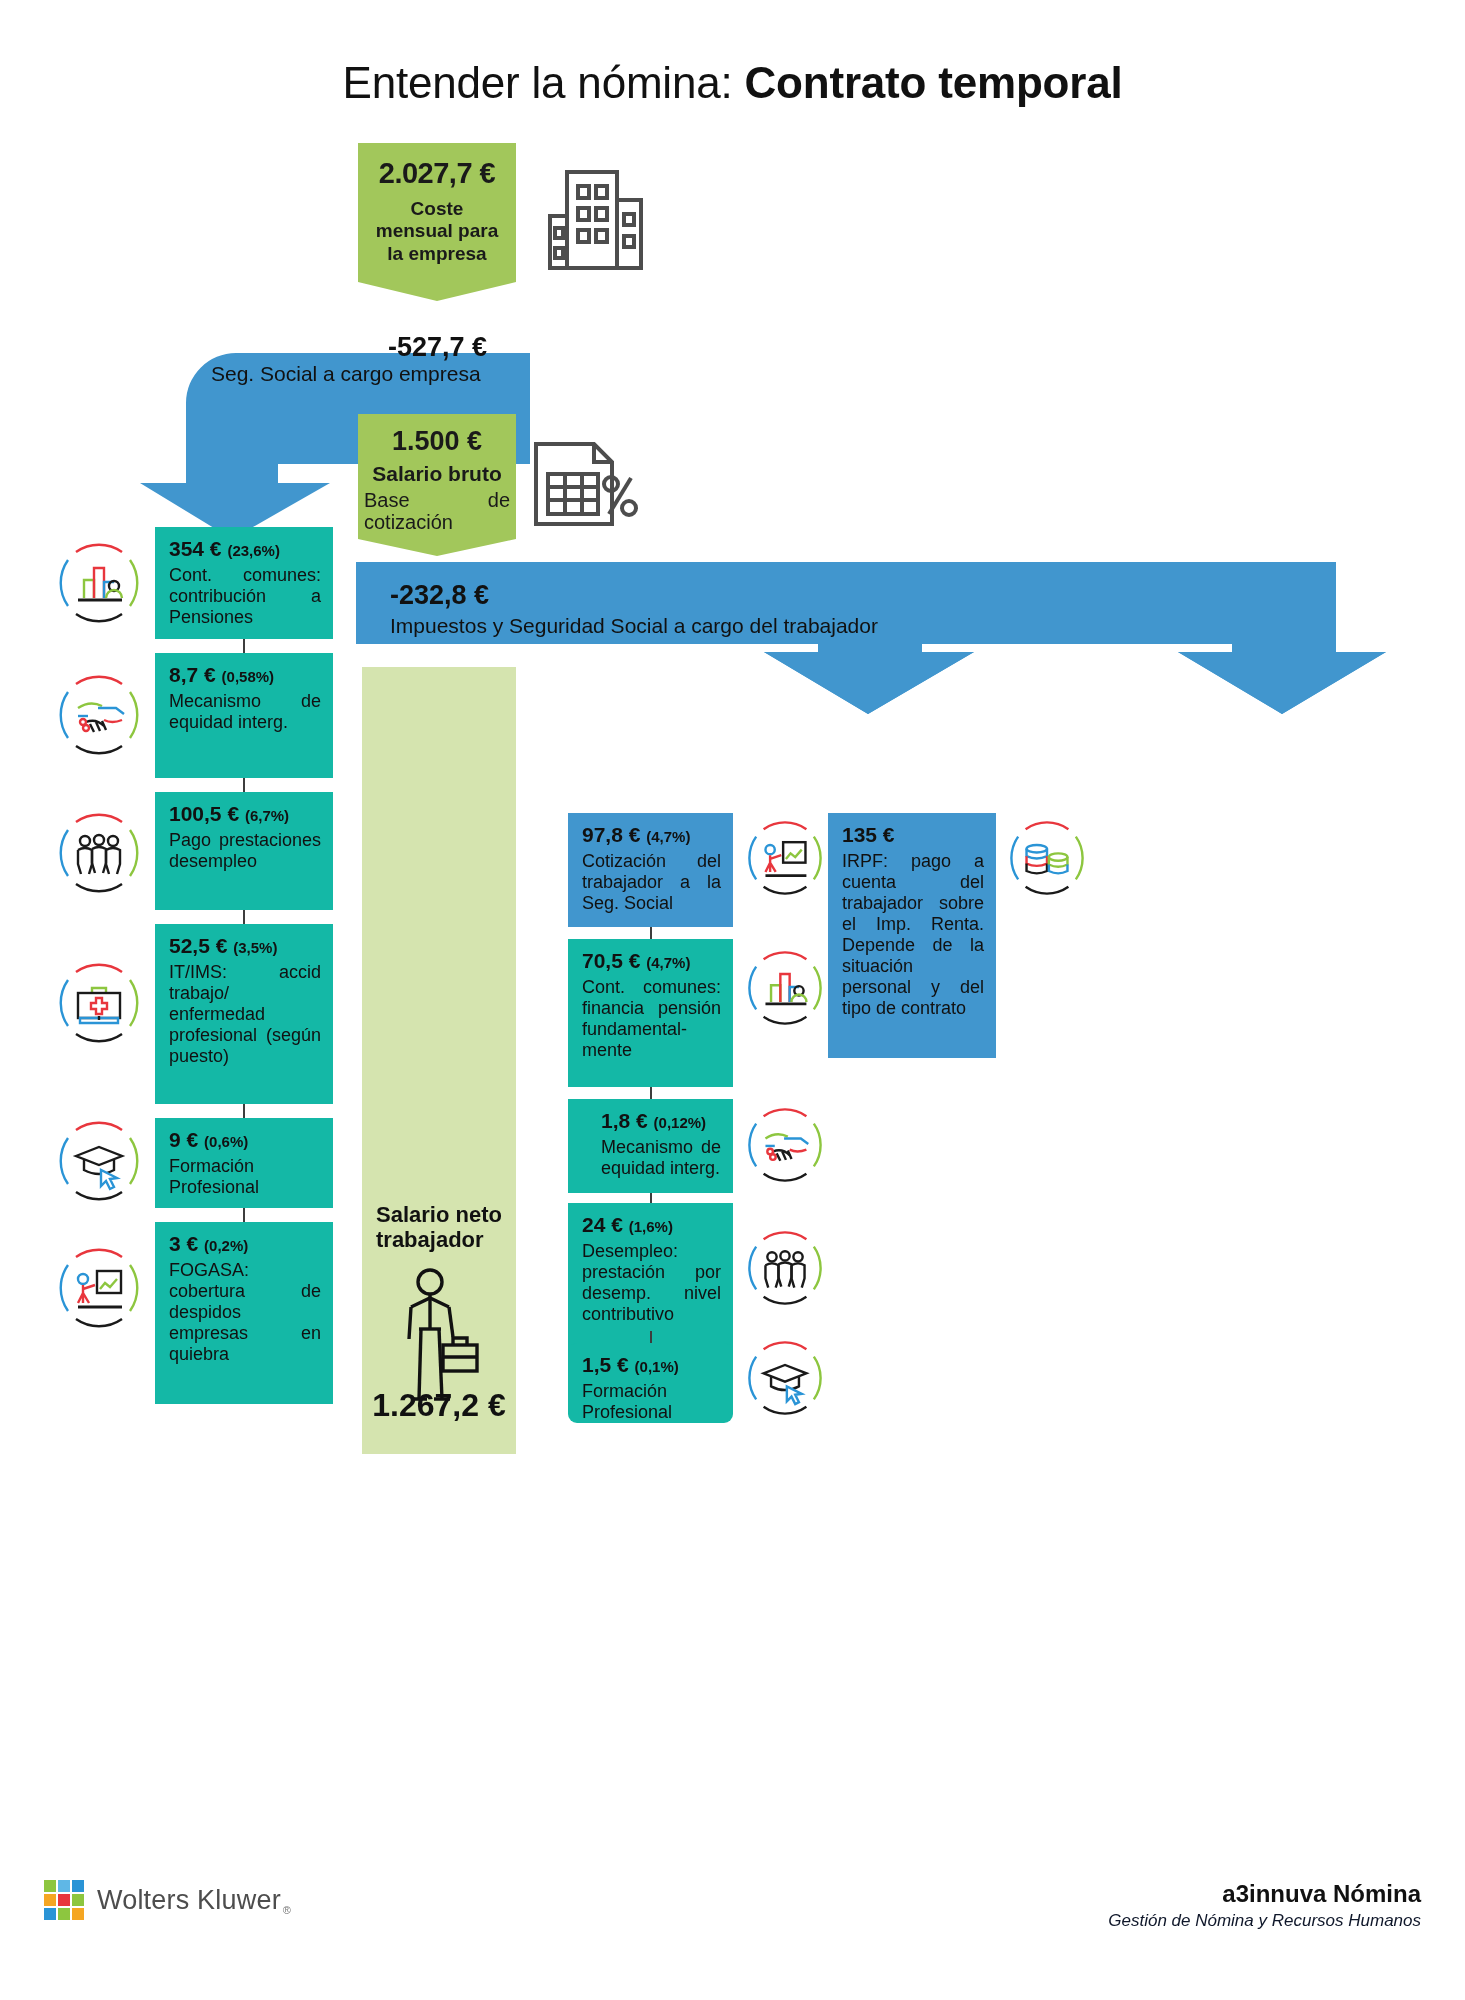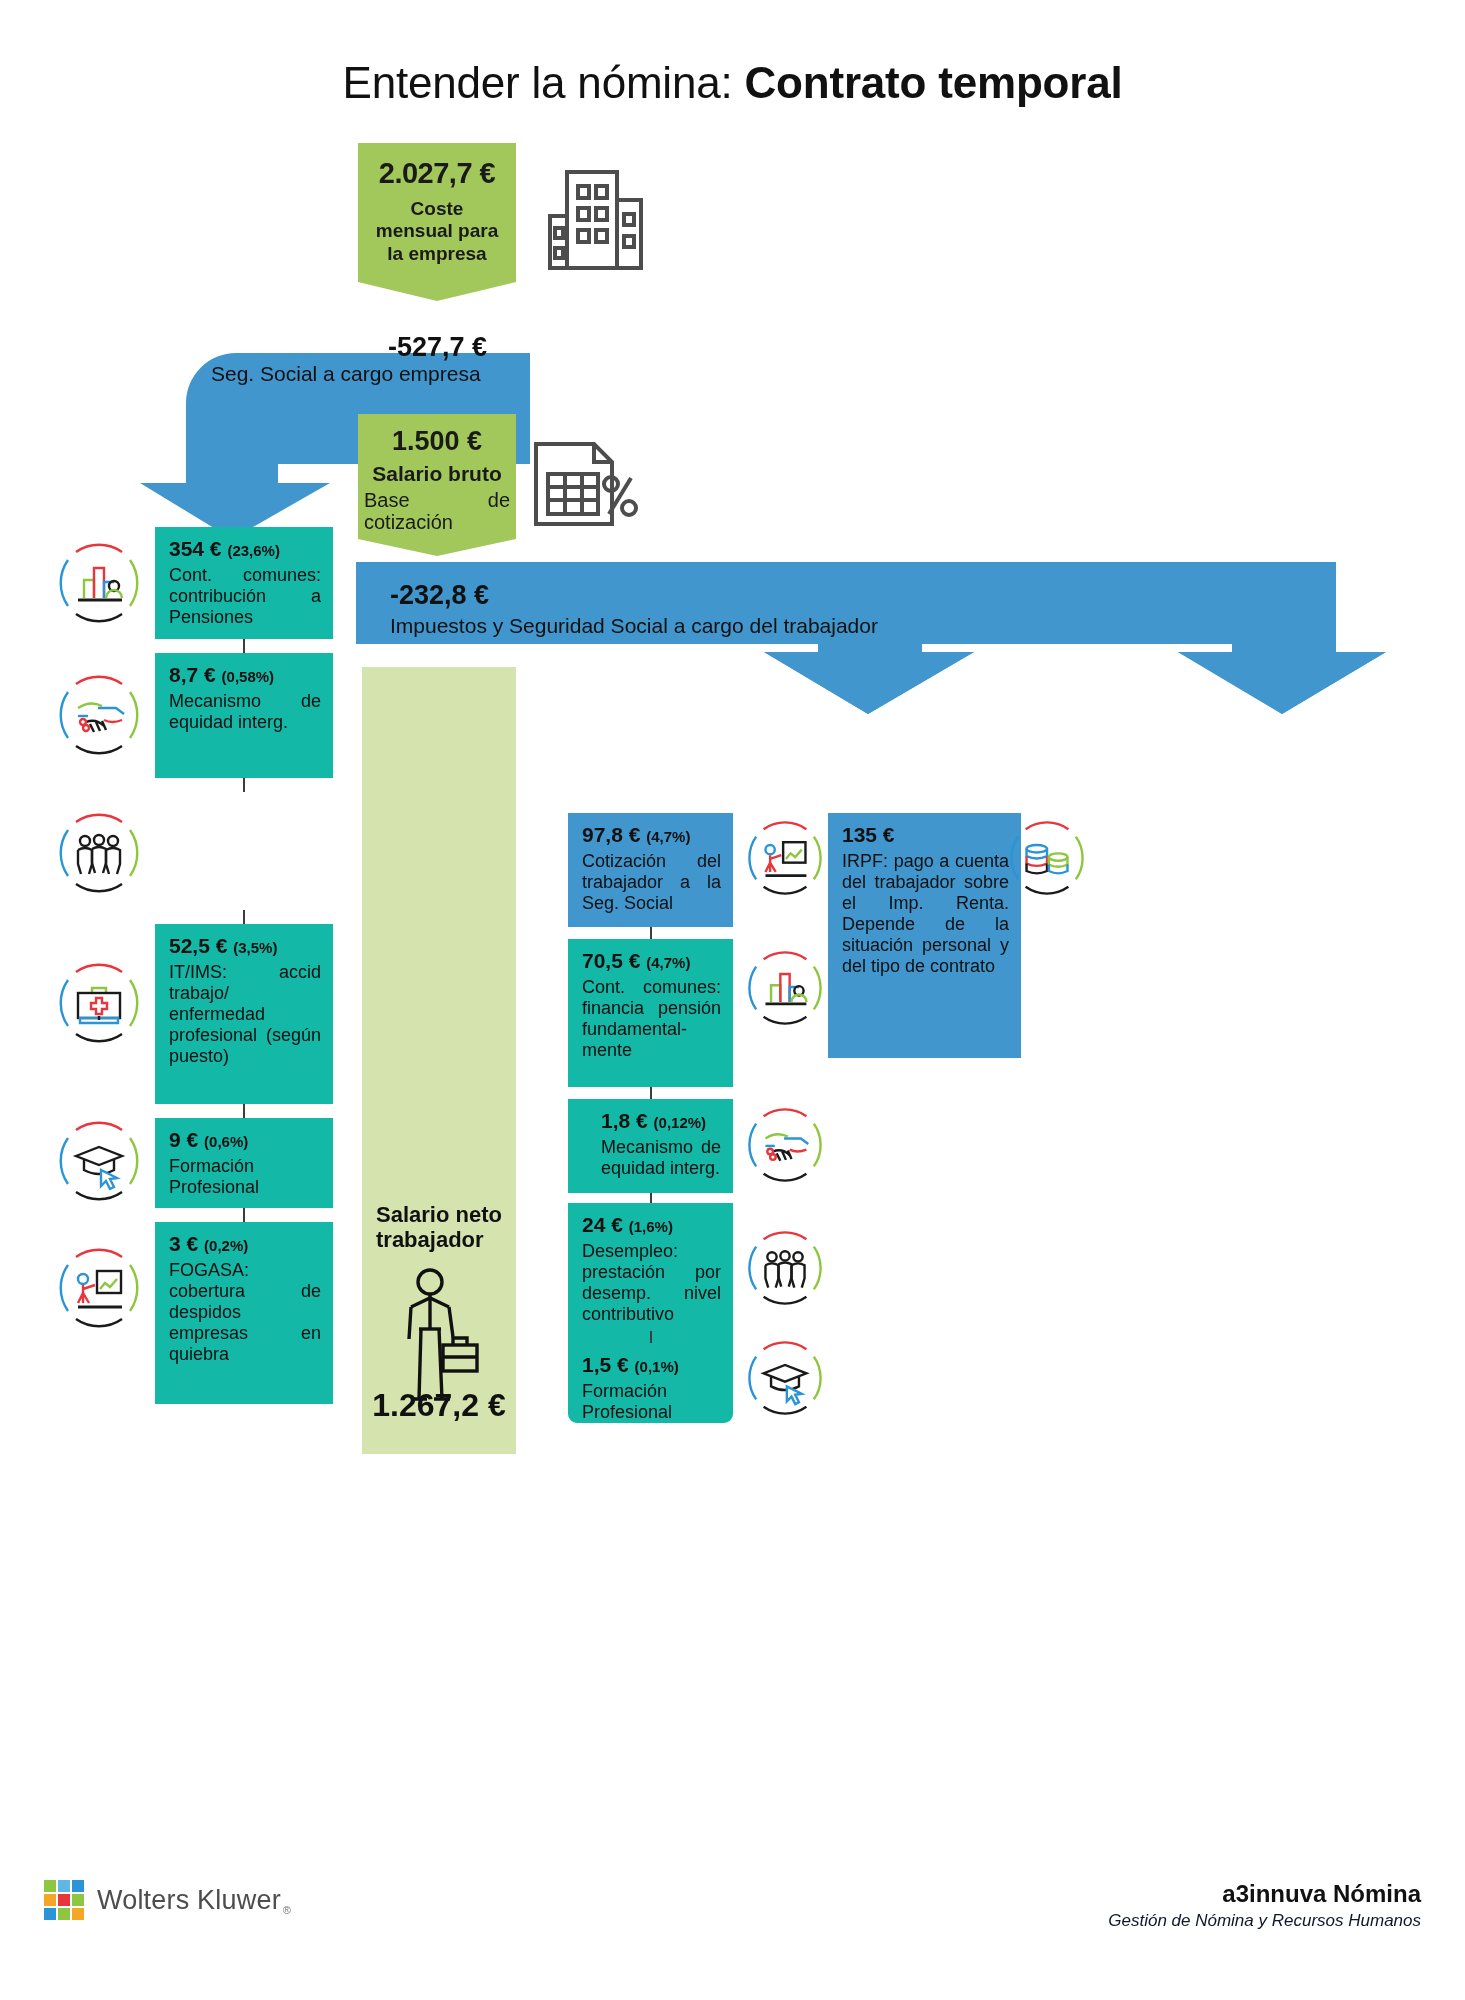--- a/index.html
+++ b/index.html
@@ -264,20 +264,27 @@
         <path d="M66 48 q-10 4 -18 0" stroke="#e8363d"></path>
         <path d="M22 44 h10" stroke="#2a94d6"></path>
         <path d="M30 50 q10 -4 18 4" stroke="#1a1a1a"></path>
         <path d="M34 52 l4 8 M40 50 l4 9 M46 49 l4 9" stroke="#1a1a1a"></path>
         <circle cx="27" cy="50" r="3" stroke="#e8363d"></circle>
         <circle cx="30" cy="56" r="3" stroke="#e8363d"></circle>
       </g>
     </svg>
   </div>
 
+  <div class="item just" style="left:155px; top:792px; width:178px; height:118px;">
+    <div class="amt">
+      <span>100,5 €</span>
+      <span class="pct">(6,7%)</span>
+    </div>
+    <div class="desc">Pago prestaciones desempleo</div>
+  </div>
   <div class="tick" style="left:243px; top:910px; height:14px;"></div>
   <div class="cicon" style="left:56px; top:810px;">
     <svg width="86" height="86" viewBox="0 0 86 86">
       <g fill="none" stroke-width="2.4">
         <path d="M20 12 A40 40 0 0 1 66 12" stroke="#e8363d"></path>
         <path d="M74 20 A40 40 0 0 1 74 66" stroke="#8dc63f"></path>
         <path d="M12 20 A40 40 0 0 0 12 66" stroke="#2a94d6"></path>
         <path d="M20 74 A40 40 0 0 0 66 74" stroke="#1a1a1a"></path>
         <g stroke="#1a1a1a">
           <circle cx="29" cy="31" r="5"></circle>
@@ -477,21 +484,21 @@
         <path d="M74 20 A40 40 0 0 1 74 66" stroke="#8dc63f"></path>
         <path d="M12 20 A40 40 0 0 0 12 66" stroke="#2a94d6"></path>
         <path d="M20 74 A40 40 0 0 0 66 74" stroke="#1a1a1a"></path>
         <path d="M20 38 L43 29 L66 38 L43 47 Z" stroke="#1a1a1a"></path>
         <path d="M28 42 v10 q15 8 30 0 v-10" stroke="#1a1a1a"></path>
         <path d="M45 52 l0 16 l5 -5 l4 8 l4 -2 l-4 -8 l7 -1 Z" stroke="#2a94d6" fill="#fff"></path>
       </g>
     </svg>
   </div>
 
-  <div class="item dark" style="left:828px; top:813px; width:193px; height:245px;">
+  <div class="item dark" style="left:828px; top:813px; width:168px; height:245px;">
     <div class="amt">135 €</div>
     <div class="desc">IRPF: pago a cuenta del trabajador sobre el Imp. Renta. Depende de la situación personal y del tipo de contrato</div>
   </div>
   <div class="cicon" style="left:1007px; top:818px;">
     <svg width="80" height="80" viewBox="0 0 86 86">
       <g fill="none" stroke-width="2.6">
         <path d="M20 12 A40 40 0 0 1 66 12" stroke="#e8363d"></path>
         <path d="M74 20 A40 40 0 0 1 74 66" stroke="#8dc63f"></path>
         <path d="M12 20 A40 40 0 0 0 12 66" stroke="#2a94d6"></path>
         <path d="M20 74 A40 40 0 0 0 66 74" stroke="#1a1a1a"></path>

